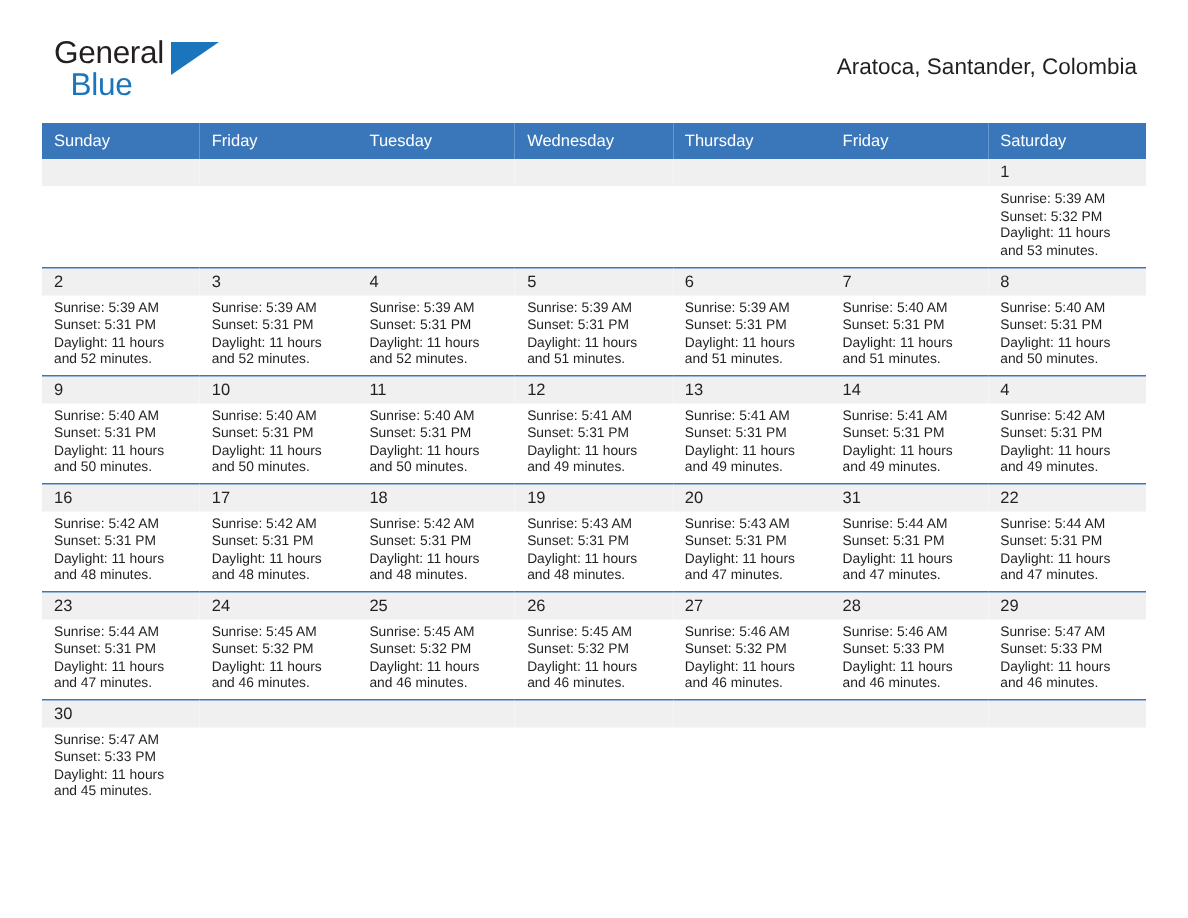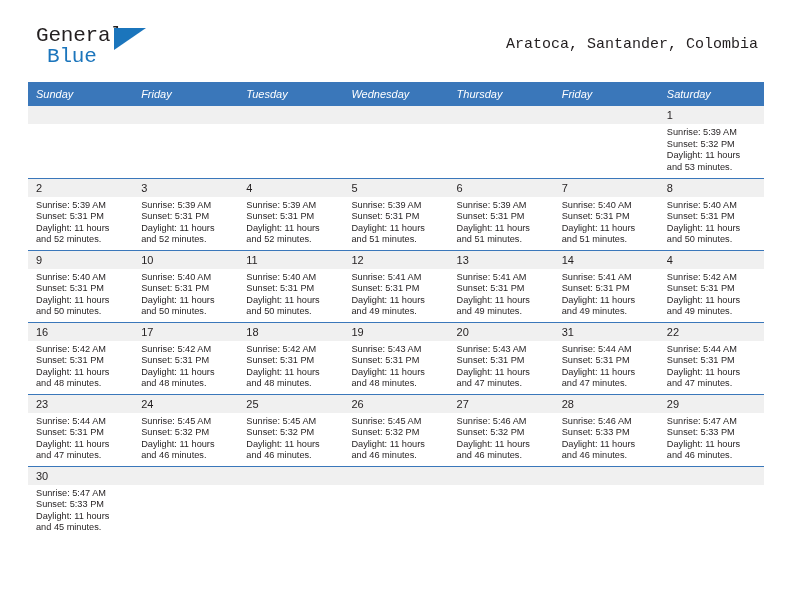--- a/index.html
+++ b/index.html
@@ -18,21 +18,20 @@
     padding: 0 28px;
   }
 
   
   .masthead {
     display: flex;
     align-items: flex-start;
     justify-content: space-between;
     padding-top: 24px;
     height: 76px;
-    font-family: Liberation Mono, monospace;
   }
   .logo {
     position: relative;
     width: 120px;
     height: 52px;
     padding-left: 8px;
   }
   .logo-general {
     font-size: 21px;
     color: #231f20;
@@ -92,21 +91,20 @@
   }
   .calendar th {
     background: #3a77ba;
     color: #ffffff;
     font-size: 11px;
     font-weight: normal;
     text-align: left;
     padding: 6px 0 6px 8px;
     height: 22px;
     border: none;
-    font-style: italic;
   }
   .calendar td {
     vertical-align: top;
     padding: 0;
     border-top: 1.3px solid #3a77ba;
     height: 72px;
     background: #ffffff;
   }
   .calendar tr.week-row:first-child td { border-top: none; }
 

